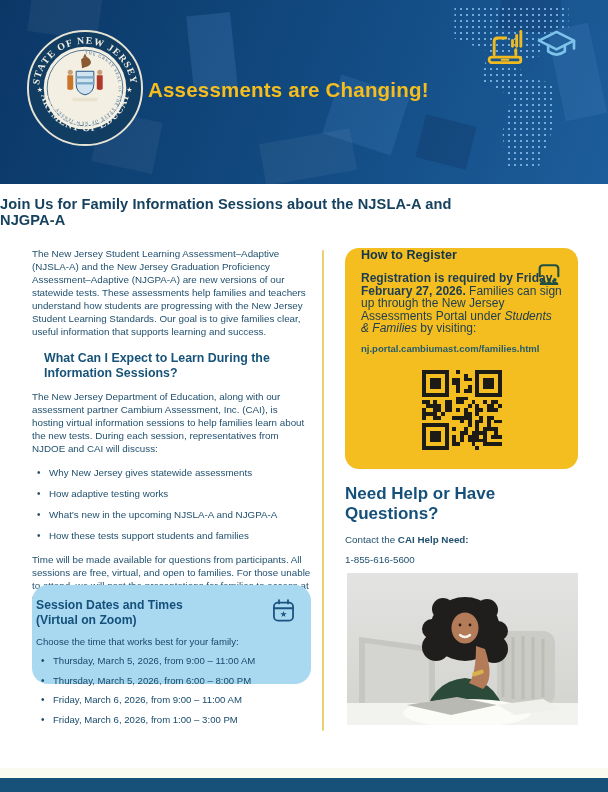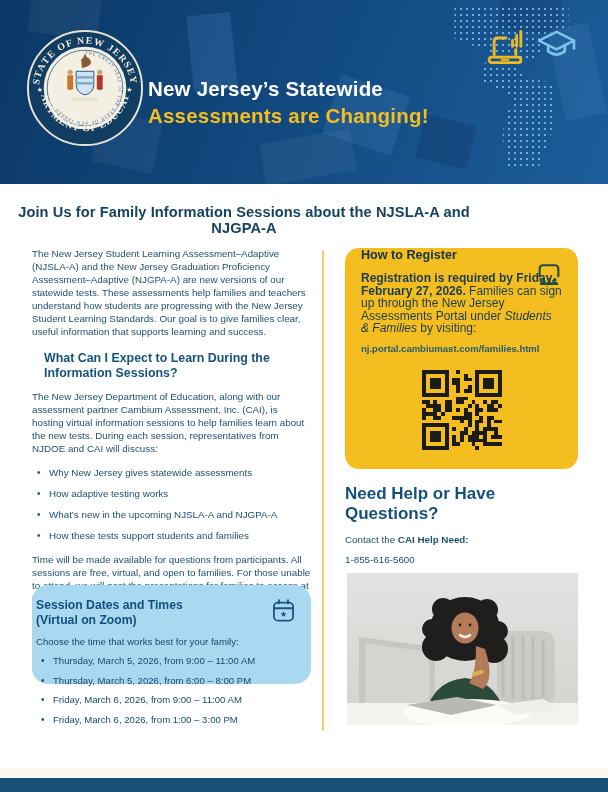--- a/index.html
+++ b/index.html
@@ -24,21 +24,21 @@
     clip-path:polygon(2% 0%, 97% 0%, 97% 14%, 72% 18%, 76% 30%, 55% 36%, 60% 44%, 86% 48%, 83% 78%, 72% 100%, 45% 100%, 42% 78%, 50% 56%, 24% 46%, 30% 28%, 2% 20%);
   }
   .seal { position:absolute; left:26px; top:29px; width:118px; height:118px; }
   .header-titles { position:absolute; left:148px; top:76px; }
   .title-line1 { font-size:20.5px; font-weight:bold; color:#ffffff; line-height:26px; letter-spacing:0.2px; }
   .title-line2 { font-size:20.5px; font-weight:bold; color:#f6bd1f; line-height:28px; letter-spacing:0.2px; }
   .hdr-icon { position:absolute; }
 
   
   .banner {
-    position:absolute; left:0; top:204px; width:488px; text-align:center;
+    position:absolute; left:0; top:196px; width:488px; 
   }
   .banner h1 {
     margin:0; font-size:14.6px; font-weight:bold; color:#16425f; letter-spacing:0.1px;
   }
 
   
   .left-col { position:absolute; left:32px; top:247px; width:279px; color:#22516f; }
   .left-col p { margin:0 0 11px 0; font-size:9.8px; line-height:13px; }
   .left-col h2 {
     margin:13px 0 9px 12px; font-size:12.4px; line-height:15px;
@@ -146,21 +146,20 @@
         <rect x="51" y="54" width="18" height="2.4" fill="#7da9c9"></rect>
         <circle cx="45" cy="44" r="2.6" fill="#caa07a"></circle>
         <path d="M42,47 h6 v14 q-3,2 -6,0 z" fill="#c9752c"></path>
         <circle cx="75" cy="44" r="2.6" fill="#caa07a"></circle>
         <path d="M72,47 h6 v14 q-3,2 -6,0 z" fill="#b03a2a"></path>
         <rect x="47" y="70" width="26" height="3.6" rx="1.8" fill="#e8e2cf"></rect>
       </g>
     </svg>
 
     <div class="header-titles">
-      <div class="title-line1">New Jersey’s Statewide</div>
       <div class="title-line2">Assessments are Changing!</div>
     </div>
 
     <svg class="hdr-icon" style="left:483px;top:28px;width:44px;height:40px;" viewBox="0 0 48 48" fill="none" stroke="#f2bb1d" stroke-width="3.4" stroke-linecap="round" stroke-linejoin="round">
       <rect x="5" y="35" width="38" height="6.5" rx="3.2"></rect>
       <path d="M11,32 V16 q0,-4 4,-4 h10"></path>
       <path d="M37,32 V26"></path>
       <path d="M33,22 V15"></path>
       <path d="M38,22 V9"></path>
       <path d="M43,22 V4"></path>

